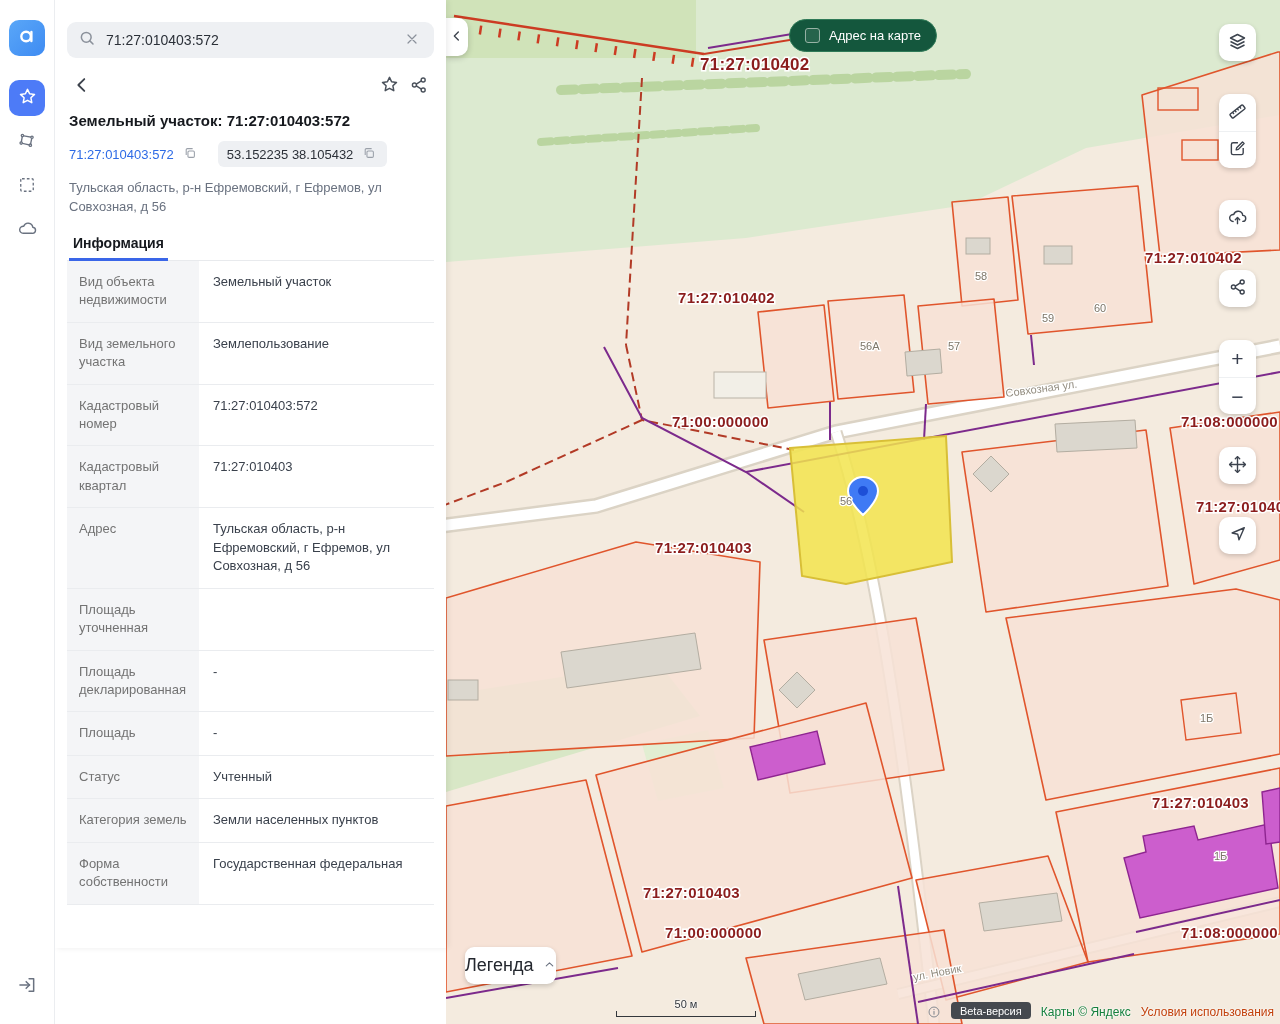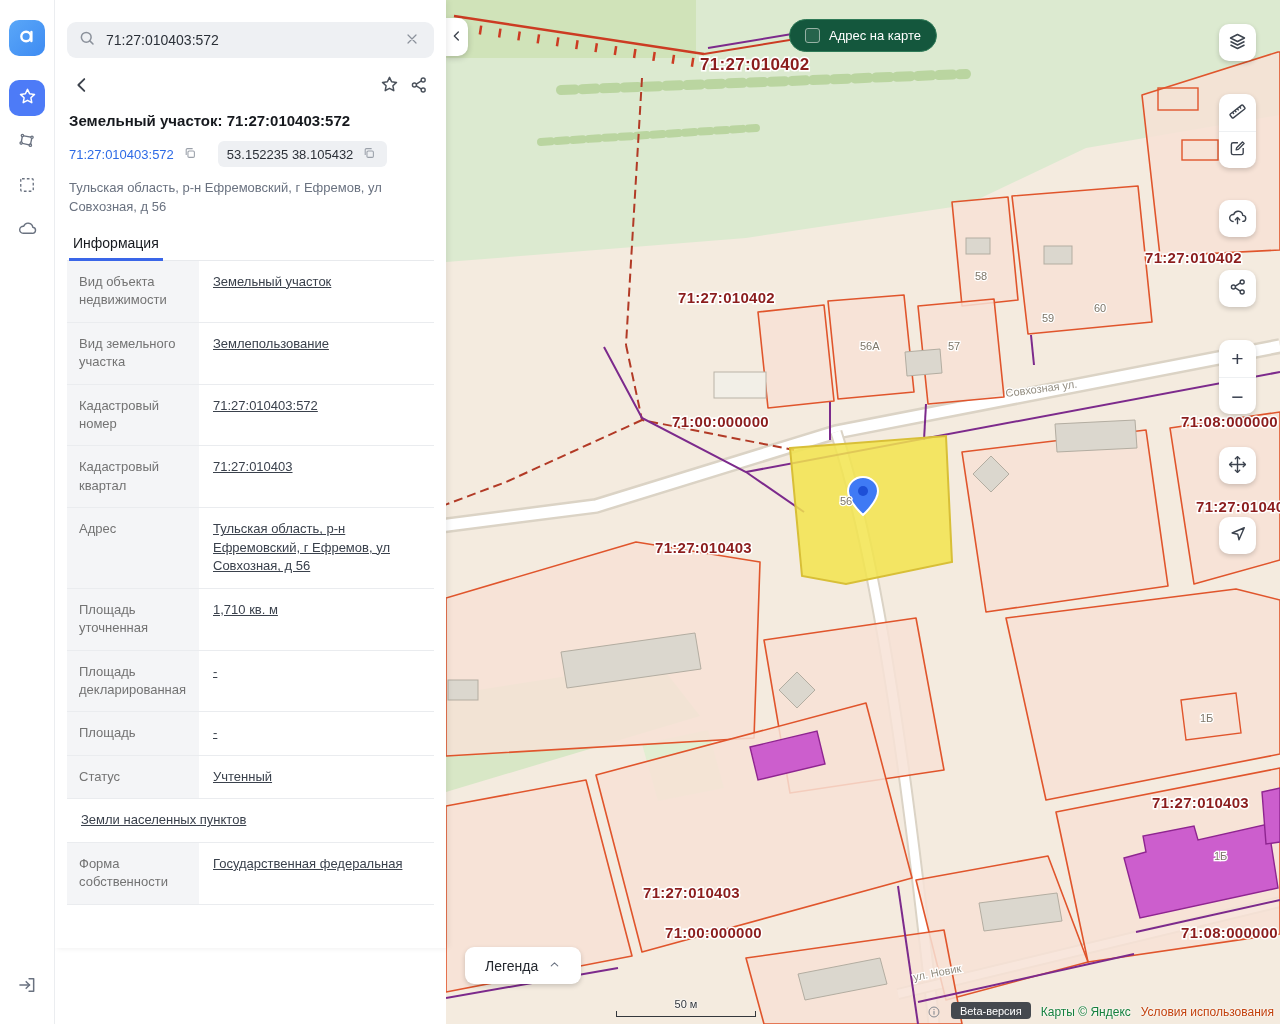--- a/index.html
+++ b/index.html
@@ -30,27 +30,27 @@
   .obj-header .spacer { flex:1; }
   .page-title { font-size:15px; font-weight:700; color:#16191e; margin:11px 2px 0; flex:0 0 auto; }
   .chips { display:flex; gap:10px; margin-top:12px; align-items:center; flex:0 0 auto; }
   .chip { display:flex; align-items:center; gap:7px; height:26px; padding:0 9px; border-radius:6px;
     font-size:13px; background:#eef0f3; color:#2b3038; }
   .chip.link { background:transparent; padding-left:2px; }
   .chip.link .chip-text { color:#2e6be6; cursor:pointer; }
   .chip .copy-btn { width:18px; height:18px; }
   .address { font-size:13px; color:#6a7280; line-height:1.45; margin:12px 2px 0; flex:0 0 auto; }
   .tabs { margin-top:9px; border-bottom:1px solid #e8eaed; padding:0 2px; flex:0 0 auto; }
-  .tab { display:inline-block; padding:9px 4px 7px; font-size:14px; font-weight:400; color:#16191e;
+  .tab { display:inline-block; padding:9px 4px 7px; font-size:14px; font-weight:700; color:#16191e;
     border-bottom:3px solid #3a66e8; margin-bottom:-1px; cursor:pointer; }
   .info-table { font-size:13px; flex:1 1 auto; overflow:hidden; }
   .info-row { display:flex; border-bottom:1px solid #eaecef; }
   .info-label { flex:0 0 132px; width:132px; background:#f4f5f7; padding:12px 10px 12px 12px;
     color:#737373; line-height:1.42; }
-  .info-value { flex:1; padding:12px 10px 12px 14px; color:#3a414c; line-height:1.42;text-decoration:underline; }
+  .info-value { flex:1; padding:12px 10px 12px 14px; color:#3a414c; line-height:1.42; }
 
   
   .map { position:relative; flex:1; height:1024px; overflow:hidden; cursor:grab; background:#f4ebdf; }
   .map-svg { position:absolute; left:0; top:0; width:834px; height:1024px; display:block; }
   .q-label text { font-weight:700; font-size:15px; fill:#8b1d1d; stroke:#ffffff; stroke-width:3px;
     paint-order:stroke; letter-spacing:.3px; }
   .q-label text.big { font-size:17px; }
   .parcel-num text { font-size:11px; fill:#7d7668; stroke:#fff; stroke-width:2.5px; paint-order:stroke; }
   .street-label text { font-size:11px; fill:#938d80; stroke:#fff; stroke-width:2.5px; paint-order:stroke; }
 
@@ -68,21 +68,21 @@
     box-shadow:0 2px 5px rgba(0,0,0,.18); display:flex; flex-direction:column; align-items:center; }
   .tool button { width:37px; height:37px; border:none; background:transparent; cursor:pointer; padding:0;
     display:flex; align-items:center; justify-content:center; font-family:inherit; }
   .tool button + button { border-top:1px solid #eef0f2; }
   .tool .zoom-glyph { font-size:21px; color:#3a4150; line-height:1; }
   #t-layers{top:24px} #t-measure{top:94px} #t-cloud{top:200px} #t-share{top:270px}
   #t-zoom{top:340px} #t-pan{top:447px} #t-loc{top:517px}
 
   .legend-btn { position:absolute; left:19px; bottom:40px; height:37px; background:#fff; border:none;
     border-radius:9px; box-shadow:0 2px 5px rgba(0,0,0,.18); display:flex; align-items:center; gap:10px;
-    padding:0 20px; font-size:14px; color:#23272e; cursor:pointer; font-family:inherit; }
+    padding:0 0; font-size:18px; color:#23272e; cursor:pointer; font-family:inherit; }
 
   .scalebar { position:absolute; left:170px; bottom:7px; width:140px; text-align:center;
     font-size:11px; color:#33373c; }
   .scalebar .lbl { display:block; text-shadow:0 0 2px #fff,0 0 2px #fff,0 0 3px #fff; margin-bottom:1px; }
   .scalebar .bar { height:6px; border-left:1.5px solid #33373c; border-right:1.5px solid #33373c;
     border-bottom:1.5px solid #33373c; }
 
   .attribution { position:absolute; right:6px; bottom:5px; display:flex; align-items:flex-end; gap:10px;
     font-size:12px; text-shadow:0 0 2px #fff,0 0 3px #fff; }
   .attr-beta { background:#45494f; color:#fff; font-size:11px; padding:2.5px 9px; border-radius:4px;
@@ -255,35 +255,35 @@
       <div class="info-row">
           <div class="info-label">Кадастровый квартал</div>
           <div class="info-value">71:27:010403</div>
         </div>
       <div class="info-row">
           <div class="info-label">Адрес</div>
           <div class="info-value">Тульская область, р-н Ефремовский, г Ефремов, ул Совхозная, д 56</div>
         </div>
       <div class="info-row">
           <div class="info-label">Площадь уточненная</div>
-          <div class="info-value">1,710 кв. м</div>
         </div>
       <div class="info-row">
           <div class="info-label">Площадь декларированная</div>
           <div class="info-value">-</div>
         </div>
       <div class="info-row">
           <div class="info-label">Площадь</div>
           <div class="info-value">-</div>
         </div>
       <div class="info-row">
           <div class="info-label">Статус</div>
           <div class="info-value">Учтенный</div>
         </div>
       <div class="info-row">
+          <div class="info-label">Категория земель</div>
           <div class="info-value">Земли населенных пунктов</div>
         </div>
       <div class="info-row">
           <div class="info-label">Форма собственности</div>
           <div class="info-value">Государственная федеральная</div>
         </div>
 
     </div>
   </aside>
 

